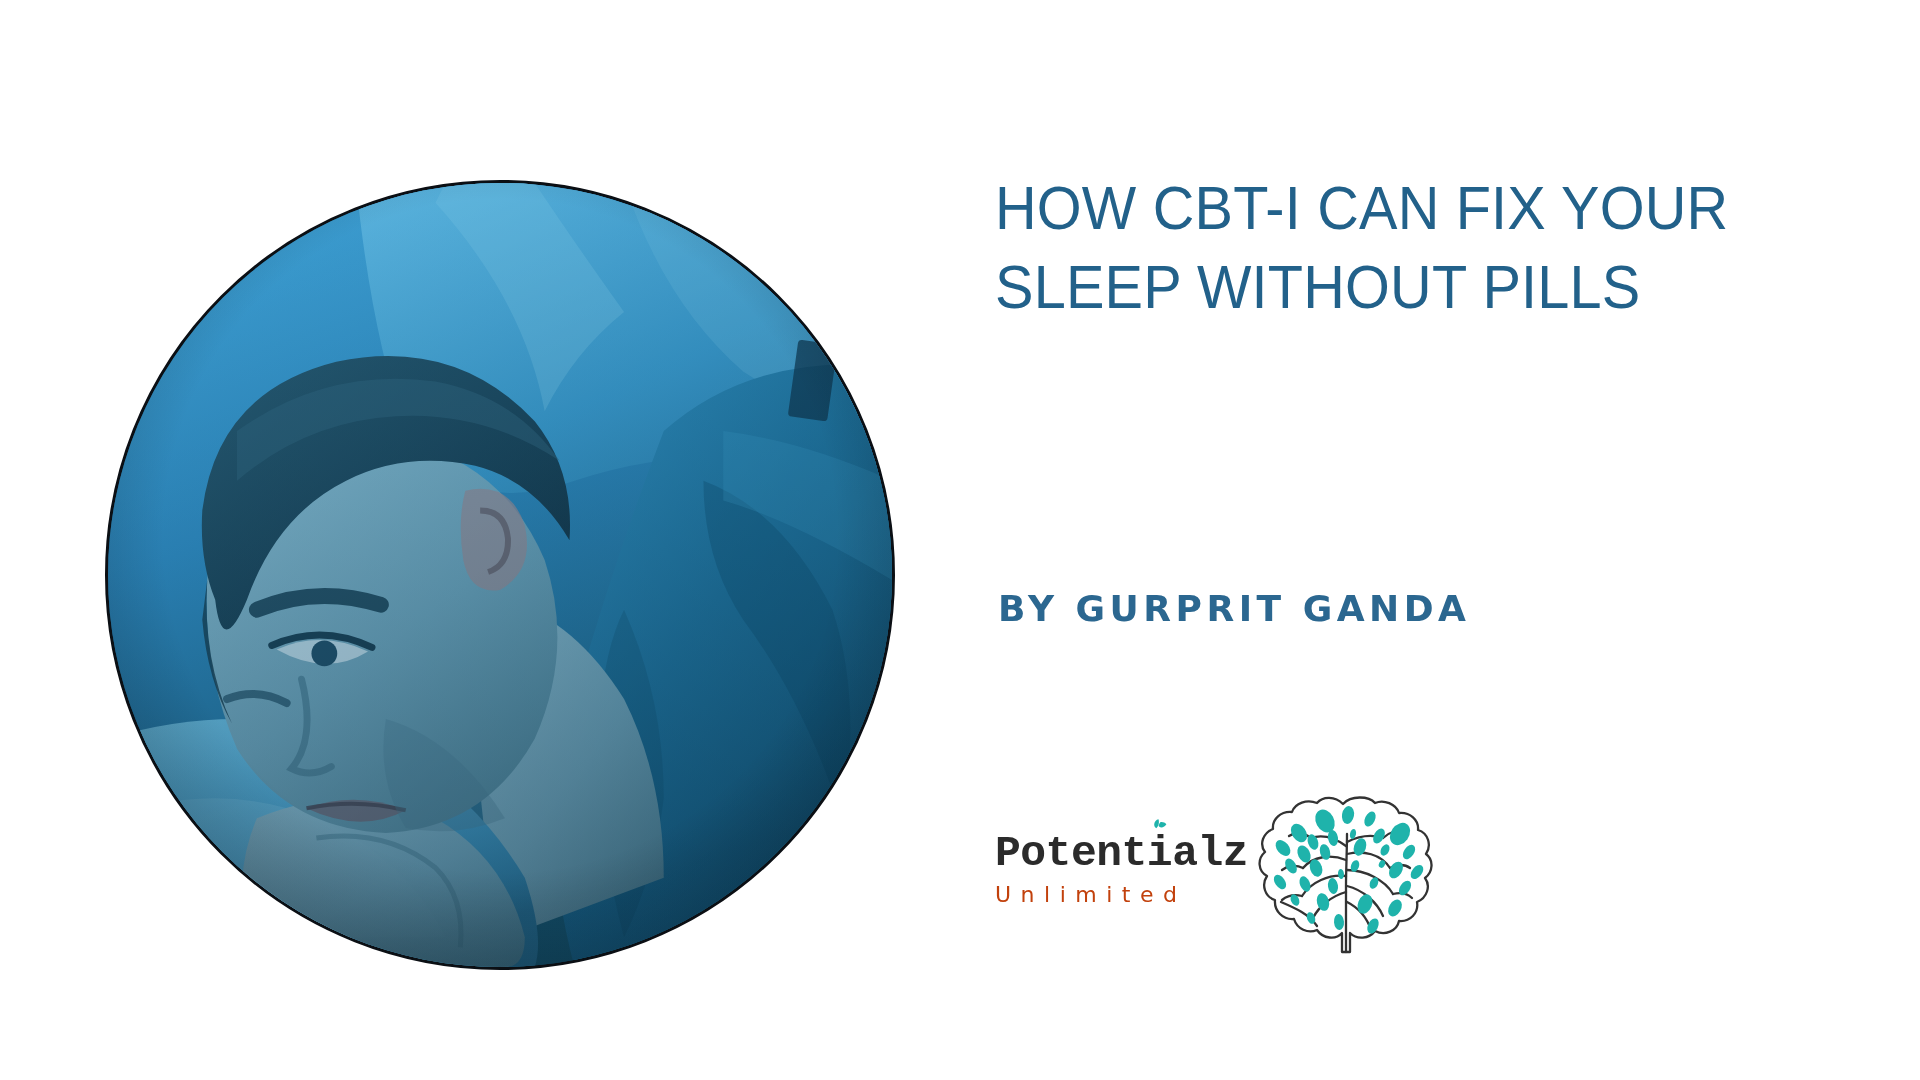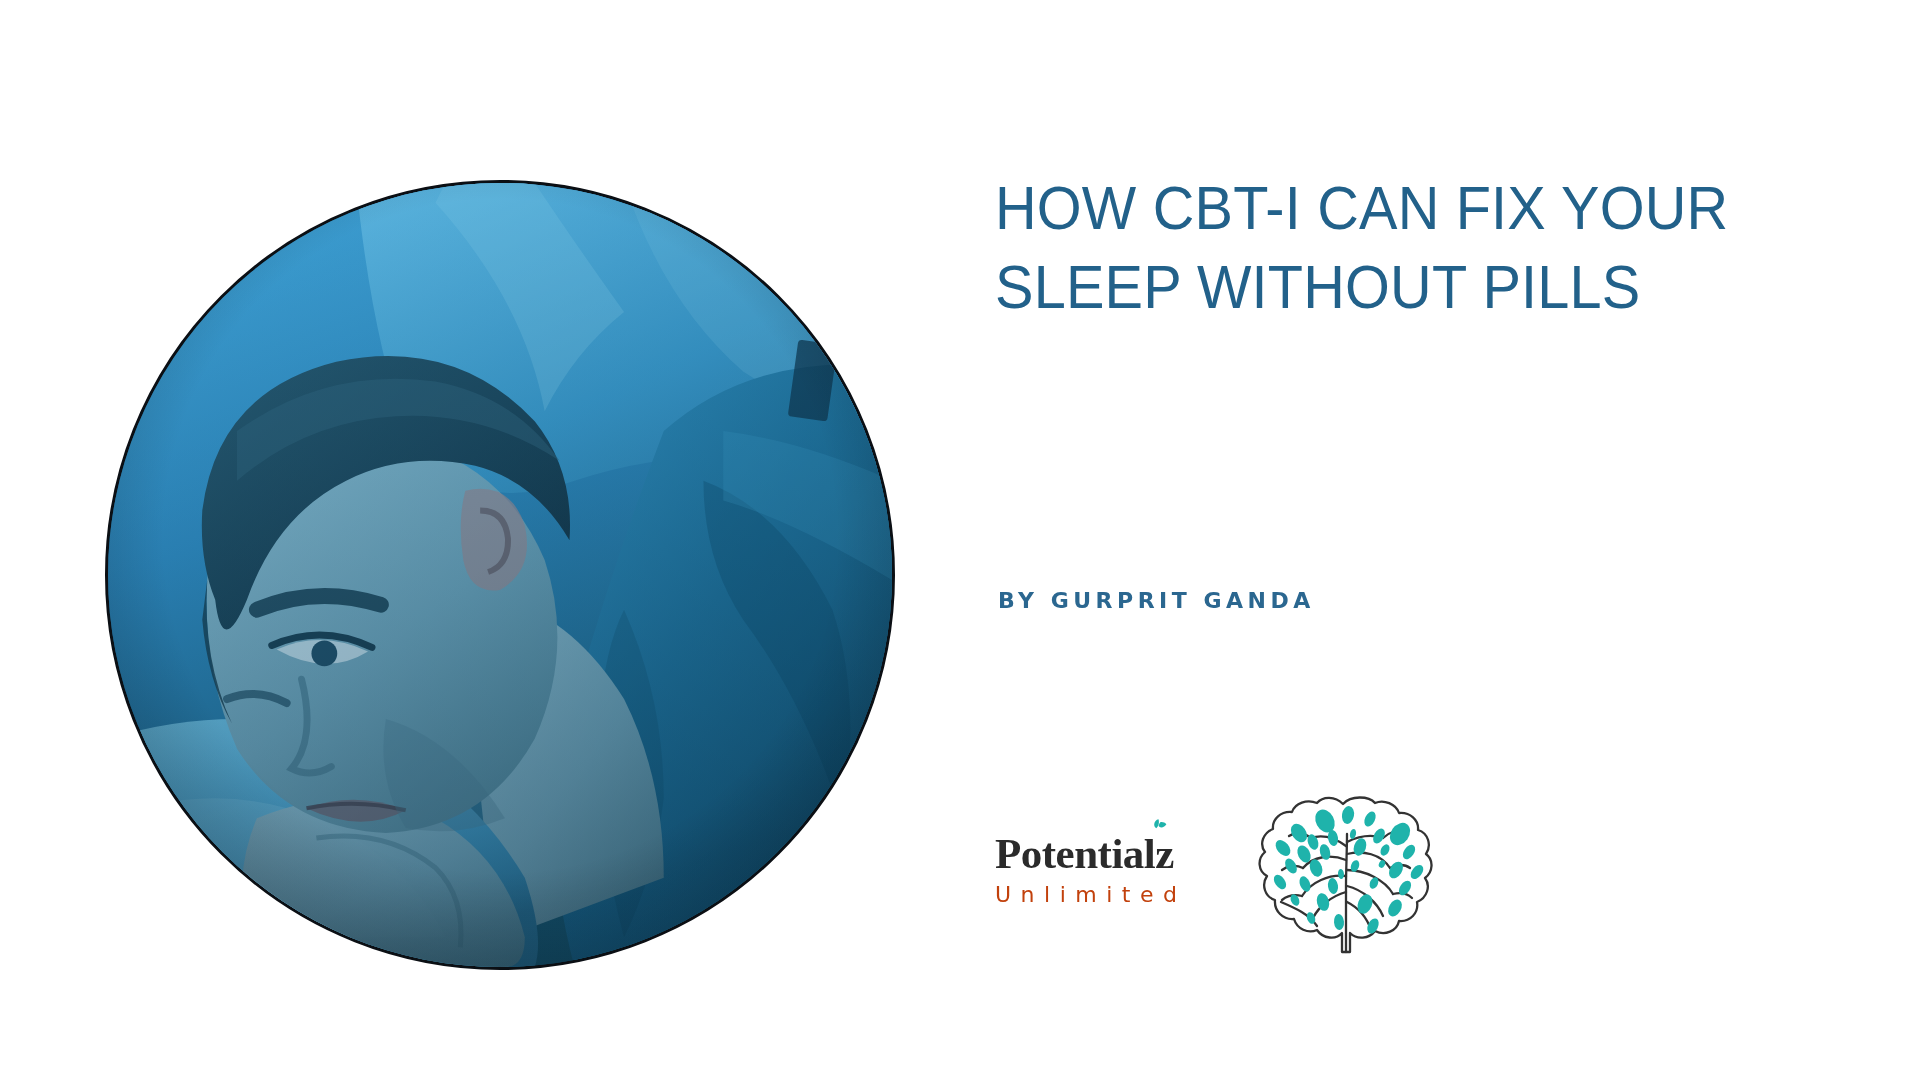--- a/index.html
+++ b/index.html
@@ -66,21 +66,21 @@
     white-space:pre-line;
   }
 
   .byline {
     position:absolute;
     left:3px;
     top:588px;
     color:#2b6790;
     font-family:"DejaVu Sans", sans-serif;
     font-weight:bold;
-    font-size:22px;
+    font-size:36px;
     letter-spacing:4.5px;
     text-transform:uppercase;
   }
 
   
   .logo {
     position:absolute;
     left:0px;
     top:790px;
     width:470px;
@@ -89,21 +89,21 @@
   .logo-text {
     position:absolute;
     left:0;
     top:42px;
     width:260px;
   }
   .logo-word {
     position:relative;
     display:block;
     color:#2b2b2b;
-    font-family:Liberation Serif, serif;
+    font-family:Liberation Mono, monospace;
     font-weight:bold;
     font-size:43px;
     letter-spacing:-0.5px;
     line-height:1;
   }
   .leaf-accent {
     position:absolute;
     left:152px;
     top:-14px;
     width:22px;

